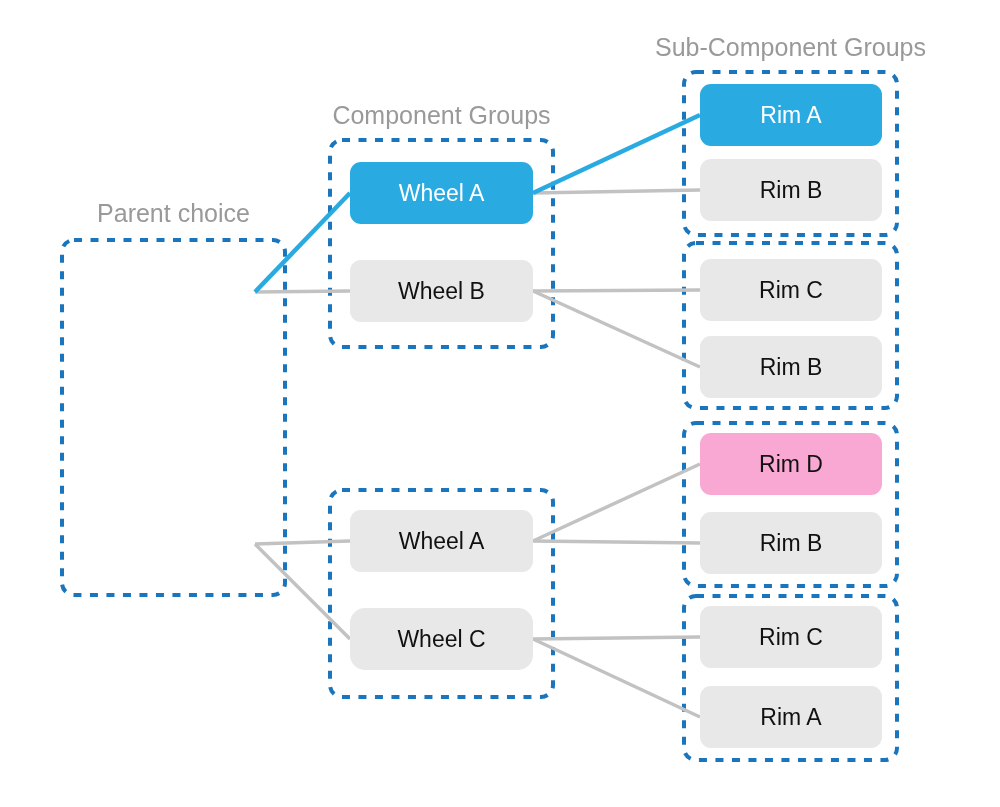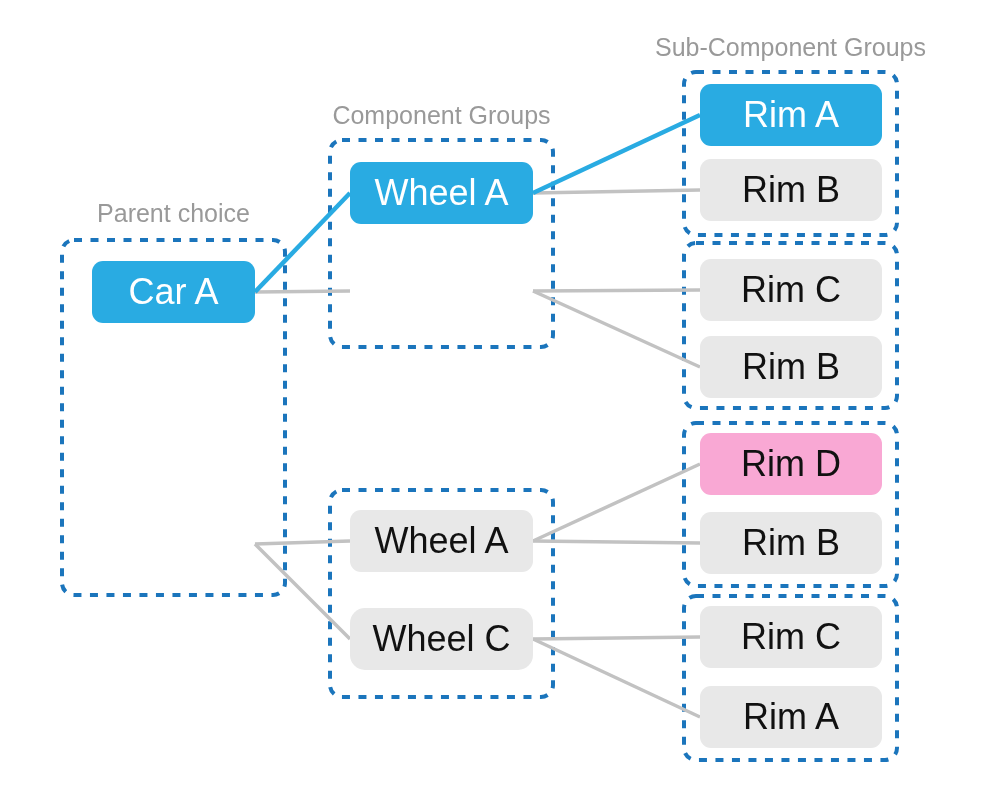--- a/index.html
+++ b/index.html
@@ -30,21 +30,21 @@
   }
   #label-parent       { left: 62px;  top: 198px; width: 223px; }
   #label-component    { left: 330px; top: 100px; width: 223px; }
   #label-subcomponent { left: 650px; top: 32px;  width: 281px; }
   .node {
     position: absolute;
     display: flex;
     align-items: center;
     justify-content: center;
     border-radius: 11px;
-    font-size: 36px;
+    font-size: 23px;
     line-height: 1;
     background: #E8E8E8;
     color: #111111;
     cursor: pointer;
     user-select: none;
   }
   .node.selected {
     background: #29ABE2;
     color: #ffffff;
   }
@@ -73,22 +73,22 @@
       <line x1="533" y1="639" x2="700" y2="717" stroke="#C2C2C2" stroke-width="3.5"></line>
       <line x1="255" y1="292" x2="350" y2="193" stroke="#29ABE2" stroke-width="4.5"></line>
       <line x1="533" y1="193" x2="700" y2="115" stroke="#29ABE2" stroke-width="4.5"></line>
     </svg>
 
   <div class="col-label" id="label-parent" style="color: rgb(153, 153, 153);">Parent choice</div>
 
   <div class="col-label" id="label-component" style="color: rgb(153, 153, 153);">Component Groups</div>
 
   <div class="col-label" id="label-subcomponent" style="color: rgb(153, 153, 153);">Sub-Component Groups</div>
-<div class="node selected" style="left: 92px; top: 261px; width: 163px; height: 62px; background: rgb(41, 171, 226); color: rgb(255, 255, 255);">Car A</div>
     <div class="node selected" style="left: 350px; top: 162px; width: 183px; height: 62px; background: rgb(41, 171, 226); color: rgb(255, 255, 255);">Wheel A</div>
+    <div class="node" style="left: 350px; top: 260px; width: 183px; height: 62px; background: rgb(232, 232, 232); color: rgb(17, 17, 17);">Wheel B</div>
     <div class="node" style="left: 350px; top: 510px; width: 183px; height: 62px; background: rgb(232, 232, 232); color: rgb(17, 17, 17);">Wheel A</div>
     <div class="node" style="left: 350px; top: 608px; width: 183px; height: 62px; background: rgb(232, 232, 232); color: rgb(17, 17, 17); border-radius: 15px;">Wheel C</div>
     <div class="node selected" style="left: 700px; top: 84px; width: 182px; height: 62px; background: rgb(41, 171, 226); color: rgb(255, 255, 255);">Rim A</div>
     <div class="node" style="left: 700px; top: 159px; width: 182px; height: 62px; background: rgb(232, 232, 232); color: rgb(17, 17, 17);">Rim B</div>
     <div class="node" style="left: 700px; top: 259px; width: 182px; height: 62px; background: rgb(232, 232, 232); color: rgb(17, 17, 17);">Rim C</div>
     <div class="node" style="left: 700px; top: 336px; width: 182px; height: 62px; background: rgb(232, 232, 232); color: rgb(17, 17, 17);">Rim B</div>
     <div class="node" style="left: 700px; top: 433px; width: 182px; height: 62px; background: #f9a8d4; color: rgb(17, 17, 17);">Rim D</div>
     <div class="node" style="left: 700px; top: 512px; width: 182px; height: 62px; background: rgb(232, 232, 232); color: rgb(17, 17, 17);">Rim B</div>
     <div class="node" style="left: 700px; top: 606px; width: 182px; height: 62px; background: rgb(232, 232, 232); color: rgb(17, 17, 17);">Rim C</div>
     <div class="node" style="left: 700px; top: 686px; width: 182px; height: 62px; background: rgb(232, 232, 232); color: rgb(17, 17, 17);">Rim A</div>

